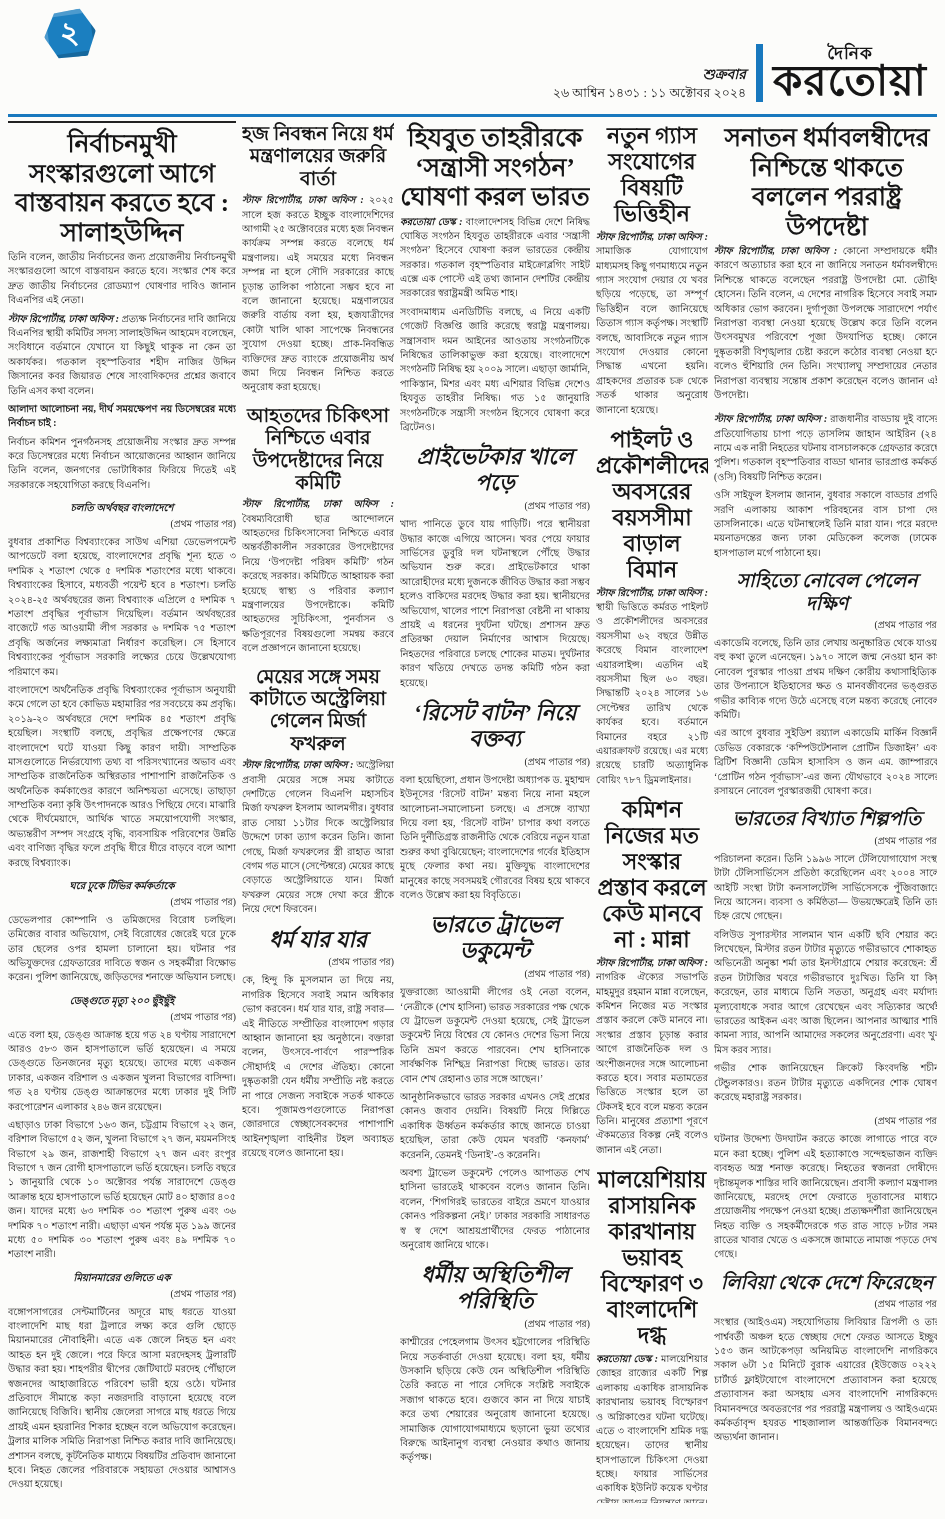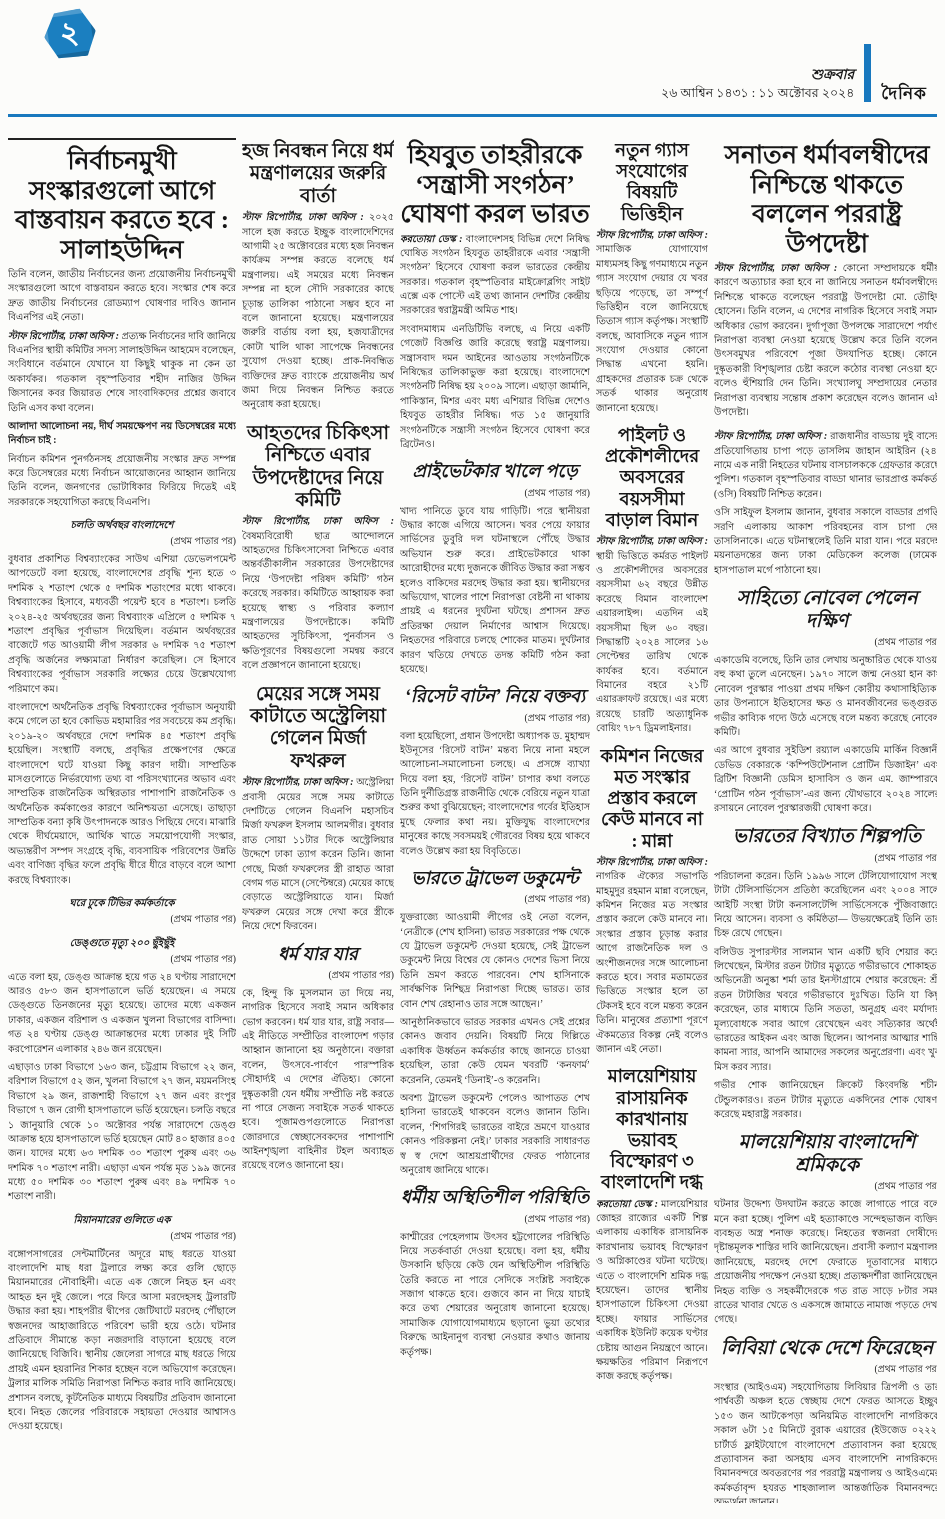--- a/index.html
+++ b/index.html
@@ -23,26 +23,26 @@
   .mast{position:absolute;right:10px;top:38px;display:flex;align-items:flex-end;}
   .mast-date{ text-align:right;margin-right:10px;line-height:1.35;}
   .mast-date .wd{font-size:14px;font-weight:bold;font-style:italic;}
   .mast-date .dt{font-size:12.5px;}
   .mast-bar{width:7px;height:58px;background:#1878be;margin-right:10px;}
   .mast-logo{text-align:center;line-height:.95;font-family:Liberation Serif, serif;}
   .mast-logo .top{font-size:17px;font-weight:900;letter-spacing:1px;}
   .mast-logo .main{font-size:42px;font-weight:900;letter-spacing:1px;}
   
   .cols{display:flex;gap:6px;align-items:flex-start;height:1382px;overflow:hidden;}
-  .region{flex:0 0 auto;height:100%;overflow:hidden;margin-top:17px;}
+  .region{flex:0 0 auto;height:100%;overflow:hidden;}
   .article{margin-bottom:10px;}
   .title{font-weight:bold;text-align:center;line-height:1.18;margin:2px 0 3px 0;}
   .h1{font-size:25px;}
   .h2{font-size:19px;}
-  .h3{font-size:18px;}
+  .h3{font-size:22px;}
   .h4{font-size:10px;}
   .jump .title{font-style:italic;text-align:center;}
   .plain .title{font-style:normal;}
   .continued{text-align:right;font-size:9.5px;margin:0 0 3px 0;}
   .body p{
     margin:0 0 4px 0;text-align:justify;
     font-size:9.6px;line-height:1.5;
     font-family:"Liberation Serif","DejaVu Serif",serif;
   }
   .body p.boldline{font-weight:bold;}
@@ -59,20 +59,21 @@
       <span>২</span>
     </div>
     <div class="mast">
       <div class="mast-date">
         <div class="wd">শুক্রবার</div>
         <div class="dt">২৬ আশ্বিন ১৪৩১ : ১১ অক্টোবর ২০২৪</div>
       </div>
       <div class="mast-bar"></div>
       <div class="mast-logo">
         <div class="top">দৈনিক</div>
+        <div class="main">করতোয়া</div>
       </div>
     </div>
   </div>
 
   <div class="cols">
       <div class="region" style="width: 228px;">
         <section class="article plain toprule">
           <div class="title h1">নির্বাচনমুখী সংস্কারগুলো আগে বাস্তবায়ন করতে হবে : সালাহউদ্দিন</div>
           <div class="body">
             <p>তিনি বলেন, জাতীয় নির্বাচনের জন্য প্রয়োজনীয় নির্বাচনমুখী সংস্কারগুলো আগে বাস্তবায়ন করতে হবে। সংস্কার শেষ করে দ্রুত জাতীয় নির্বাচনের রোডম্যাপ ঘোষণার দাবিও জানান বিএনপির এই নেতা।</p>
@@ -85,20 +86,23 @@
           <div class="title h4">চলতি অর্থবছর বাংলাদেশে</div>
           <div class="continued">(প্রথম পাতার পর)</div>
           <div class="body">
             <p>বুধবার প্রকাশিত বিশ্বব্যাংকের সাউথ এশিয়া ডেভেলপমেন্ট আপডেটে বলা হয়েছে, বাংলাদেশের প্রবৃদ্ধি শূন্য হতে ৩ দশমিক ২ শতাংশ থেকে ৫ দশমিক শতাংশের মধ্যে থাকবে। বিশ্বব্যাংকের হিসাবে, মধ্যবর্তী পয়েন্ট হবে ৪ শতাংশ। চলতি ২০২৪-২৫ অর্থবছরের জন্য বিশ্বব্যাংক এপ্রিলে ৫ দশমিক ৭ শতাংশ প্রবৃদ্ধির পূর্বাভাস দিয়েছিল। বর্তমান অর্থবছরের বাজেটে গত আওয়ামী লীগ সরকার ৬ দশমিক ৭৫ শতাংশ প্রবৃদ্ধি অর্জনের লক্ষ্যমাত্রা নির্ধারণ করেছিল। সে হিসাবে বিশ্বব্যাংকের পূর্বাভাস সরকারি লক্ষ্যের চেয়ে উল্লেখযোগ্য পরিমাণে কম।</p>
             <p>বাংলাদেশে অর্থনৈতিক প্রবৃদ্ধি বিশ্বব্যাংকের পূর্বাভাস অনুযায়ী কমে গেলে তা হবে কোভিড মহামারির পর সবচেয়ে কম প্রবৃদ্ধি। ২০১৯-২০ অর্থবছরে দেশে দশমিক ৪৫ শতাংশ প্রবৃদ্ধি হয়েছিল। সংস্থাটি বলছে, প্রবৃদ্ধির প্রক্ষেপণের ক্ষেত্রে বাংলাদেশে ঘটে যাওয়া কিছু কারণ দায়ী। সাম্প্রতিক মাসগুলোতে নির্ভরযোগ্য তথ্য বা পরিসংখ্যানের অভাব এবং সাম্প্রতিক রাজনৈতিক অস্থিরতার পাশাপাশি রাজনৈতিক ও অর্থনৈতিক কর্মকাণ্ডের কারণে অনিশ্চয়তা এসেছে। তাছাড়া সাম্প্রতিক বন্যা কৃষি উৎপাদনকে আরও পিছিয়ে দেবে। মাঝারি থেকে দীর্ঘমেয়াদে, আর্থিক খাতে সময়োপযোগী সংস্কার, অভ্যন্তরীণ সম্পদ সংগ্রহে বৃদ্ধি, ব্যবসায়িক পরিবেশের উন্নতি এবং বাণিজ্য বৃদ্ধির ফলে প্রবৃদ্ধি ধীরে ধীরে বাড়বে বলে আশা করছে বিশ্বব্যাংক।</p>
           </div>
         </section>
         <section class="article jump">
           <div class="title h4">ঘরে ঢুকে টিভির কর্মকর্তাকে</div>
           <div class="continued">(প্রথম পাতার পর)</div>
+          <div class="body">
+            <p>ডেভেলপার কোম্পানি ও তমিজদের বিরোধ চলছিল। তমিজের বাবার অভিযোগ, সেই বিরোধের জেরেই ঘরে ঢুকে তার ছেলের ওপর হামলা চালানো হয়। ঘটনার পর অভিযুক্তদের গ্রেফতারের দাবিতে স্বজন ও সহকর্মীরা বিক্ষোভ করেন। পুলিশ জানিয়েছে, জড়িতদের শনাক্তে অভিযান চলছে।</p>
+          </div>
         </section>
         <section class="article jump">
           <div class="title h4">ডেঙ্গুতে মৃত্যু ২০০ ছুঁইছুঁই</div>
           <div class="continued">(প্রথম পাতার পর)</div>
           <div class="body">
             <p>এতে বলা হয়, ডেঙ্গু আক্রান্ত হয়ে গত ২৪ ঘণ্টায় সারাদেশে আরও ৫৮৩ জন হাসপাতালে ভর্তি হয়েছেন। এ সময়ে ডেঙ্গুতে তিনজনের মৃত্যু হয়েছে। তাদের মধ্যে একজন ঢাকার, একজন বরিশাল ও একজন খুলনা বিভাগের বাসিন্দা। গত ২৪ ঘণ্টায় ডেঙ্গু আক্রান্তদের মধ্যে ঢাকার দুই সিটি করপোরেশন এলাকার ২৪৬ জন রয়েছেন।</p>
             <p>এছাড়াও ঢাকা বিভাগে ১৬৩ জন, চট্টগ্রাম বিভাগে ২২ জন, বরিশাল বিভাগে ৫২ জন, খুলনা বিভাগে ২৭ জন, ময়মনসিংহ বিভাগে ২৯ জন, রাজশাহী বিভাগে ২৭ জন এবং রংপুর বিভাগে ৭ জন রোগী হাসপাতালে ভর্তি হয়েছেন। চলতি বছরে ১ জানুয়ারি থেকে ১০ অক্টোবর পর্যন্ত সারাদেশে ডেঙ্গু আক্রান্ত হয়ে হাসপাতালে ভর্তি হয়েছেন মোট ৪০ হাজার ৪০৫ জন। যাদের মধ্যে ৬৩ দশমিক ৩০ শতাংশ পুরুষ এবং ৩৬ দশমিক ৭০ শতাংশ নারী। এছাড়া এখন পর্যন্ত মৃত ১৯৯ জনের মধ্যে ৫০ দশমিক ৩০ শতাংশ পুরুষ এবং ৪৯ দশমিক ৭০ শতাংশ নারী।</p>
           </div>
         </section>
         <section class="article jump">
@@ -225,21 +229,20 @@
         <section class="article jump">
           <div class="title h2">ভারতের বিখ্যাত শিল্পপতি</div>
           <div class="continued">(প্রথম পাতার পর)</div>
           <div class="body">
             <p>পরিচালনা করেন। তিনি ১৯৯৬ সালে টেলিযোগাযোগ সংস্থা টাটা টেলিসার্ভিসেস প্রতিষ্ঠা করেছিলেন এবং ২০০৪ সালে আইটি সংস্থা টাটা কনসালটেন্সি সার্ভিসেসকে পুঁজিবাজারে নিয়ে আসেন। ব্যবসা ও কর্মিষ্ঠতা— উভয়ক্ষেত্রেই তিনি তার চিহ্ন রেখে গেছেন।</p>
             <p>বলিউড সুপারস্টার সালমান খান একটি ছবি শেয়ার করে লিখেছেন, মিস্টার রতন টাটার মৃত্যুতে গভীরভাবে শোকাহত। অভিনেত্রী অনুষ্কা শর্মা তার ইনস্টাগ্রামে শেয়ার করেছেন: শ্রী রতন টাটাজির খবরে গভীরভাবে দুঃখিত। তিনি যা কিছু করেছেন, তার মাধ্যমে তিনি সততা, অনুগ্রহ এবং মর্যাদার মূল্যবোধকে সবার আগে রেখেছেন এবং সত্যিকার অর্থেই ভারতের আইকন এবং আজ ছিলেন। আপনার আত্মার শান্তি কামনা স্যার, আপনি আমাদের সকলের অনুপ্রেরণা। এবং খুব মিস করব স্যার।</p>
             <p>গভীর শোক জানিয়েছেন ক্রিকেট কিংবদন্তি শচীন টেন্ডুলকারও। রতন টাটার মৃত্যুতে একদিনের শোক ঘোষণা করেছে মহারাষ্ট্র সরকার।</p>
           </div>
         </section>
         <section class="article jump">
-          <div class="title h2">মালয়েশিয়ায় বাংলাদেশি শ্রমিককে</div>
           <div class="continued">(প্রথম পাতার পর)</div>
           <div class="body">
             <p>ঘটনার উদ্দেশ্য উদঘাটন করতে কাজে লাগাতে পারে বলে মনে করা হচ্ছে। পুলিশ এই হত্যাকাণ্ডে সন্দেহভাজন ব্যক্তির ব্যবহৃত অস্ত্র শনাক্ত করেছে। নিহতের স্বজনরা দোষীদের দৃষ্টান্তমূলক শাস্তির দাবি জানিয়েছেন। প্রবাসী কল্যাণ মন্ত্রণালয় জানিয়েছে, মরদেহ দেশে ফেরাতে দূতাবাসের মাধ্যমে প্রয়োজনীয় পদক্ষেপ নেওয়া হচ্ছে। প্রত্যক্ষদর্শীরা জানিয়েছেন, নিহত ব্যক্তি ও সহকর্মীদেরকে গত রাত সাড়ে ৮টার সময় রাতের খাবার খেতে ও একসঙ্গে জামাতে নামাজ পড়তে দেখা গেছে।</p>
           </div>
         </section>
         <section class="article jump">
           <div class="title h2">লিবিয়া থেকে দেশে ফিরেছেন</div>
           <div class="continued">(প্রথম পাতার পর)</div>
           <div class="body">
             <p>সংস্থার (আইওএম) সহযোগিতায় লিবিয়ার ত্রিপলী ও তার পার্শ্ববর্তী অঞ্চল হতে স্বেচ্ছায় দেশে ফেরত আসতে ইচ্ছুক ১৫৩ জন আটকেপড়া অনিয়মিত বাংলাদেশি নাগরিককে সকাল ৬টা ১৫ মিনিটে বুরাক এয়ারের (ইউজেড ০২২২) চার্টার্ড ফ্লাইটযোগে বাংলাদেশে প্রত্যাবাসন করা হয়েছে। প্রত্যাবাসন করা অসহায় এসব বাংলাদেশি নাগরিকদের বিমানবন্দরে অবতরণের পর পররাষ্ট্র মন্ত্রণালয় ও আইওএমের কর্মকর্তাবৃন্দ হযরত শাহজালাল আন্তর্জাতিক বিমানবন্দরে অভ্যর্থনা জানান।</p>

